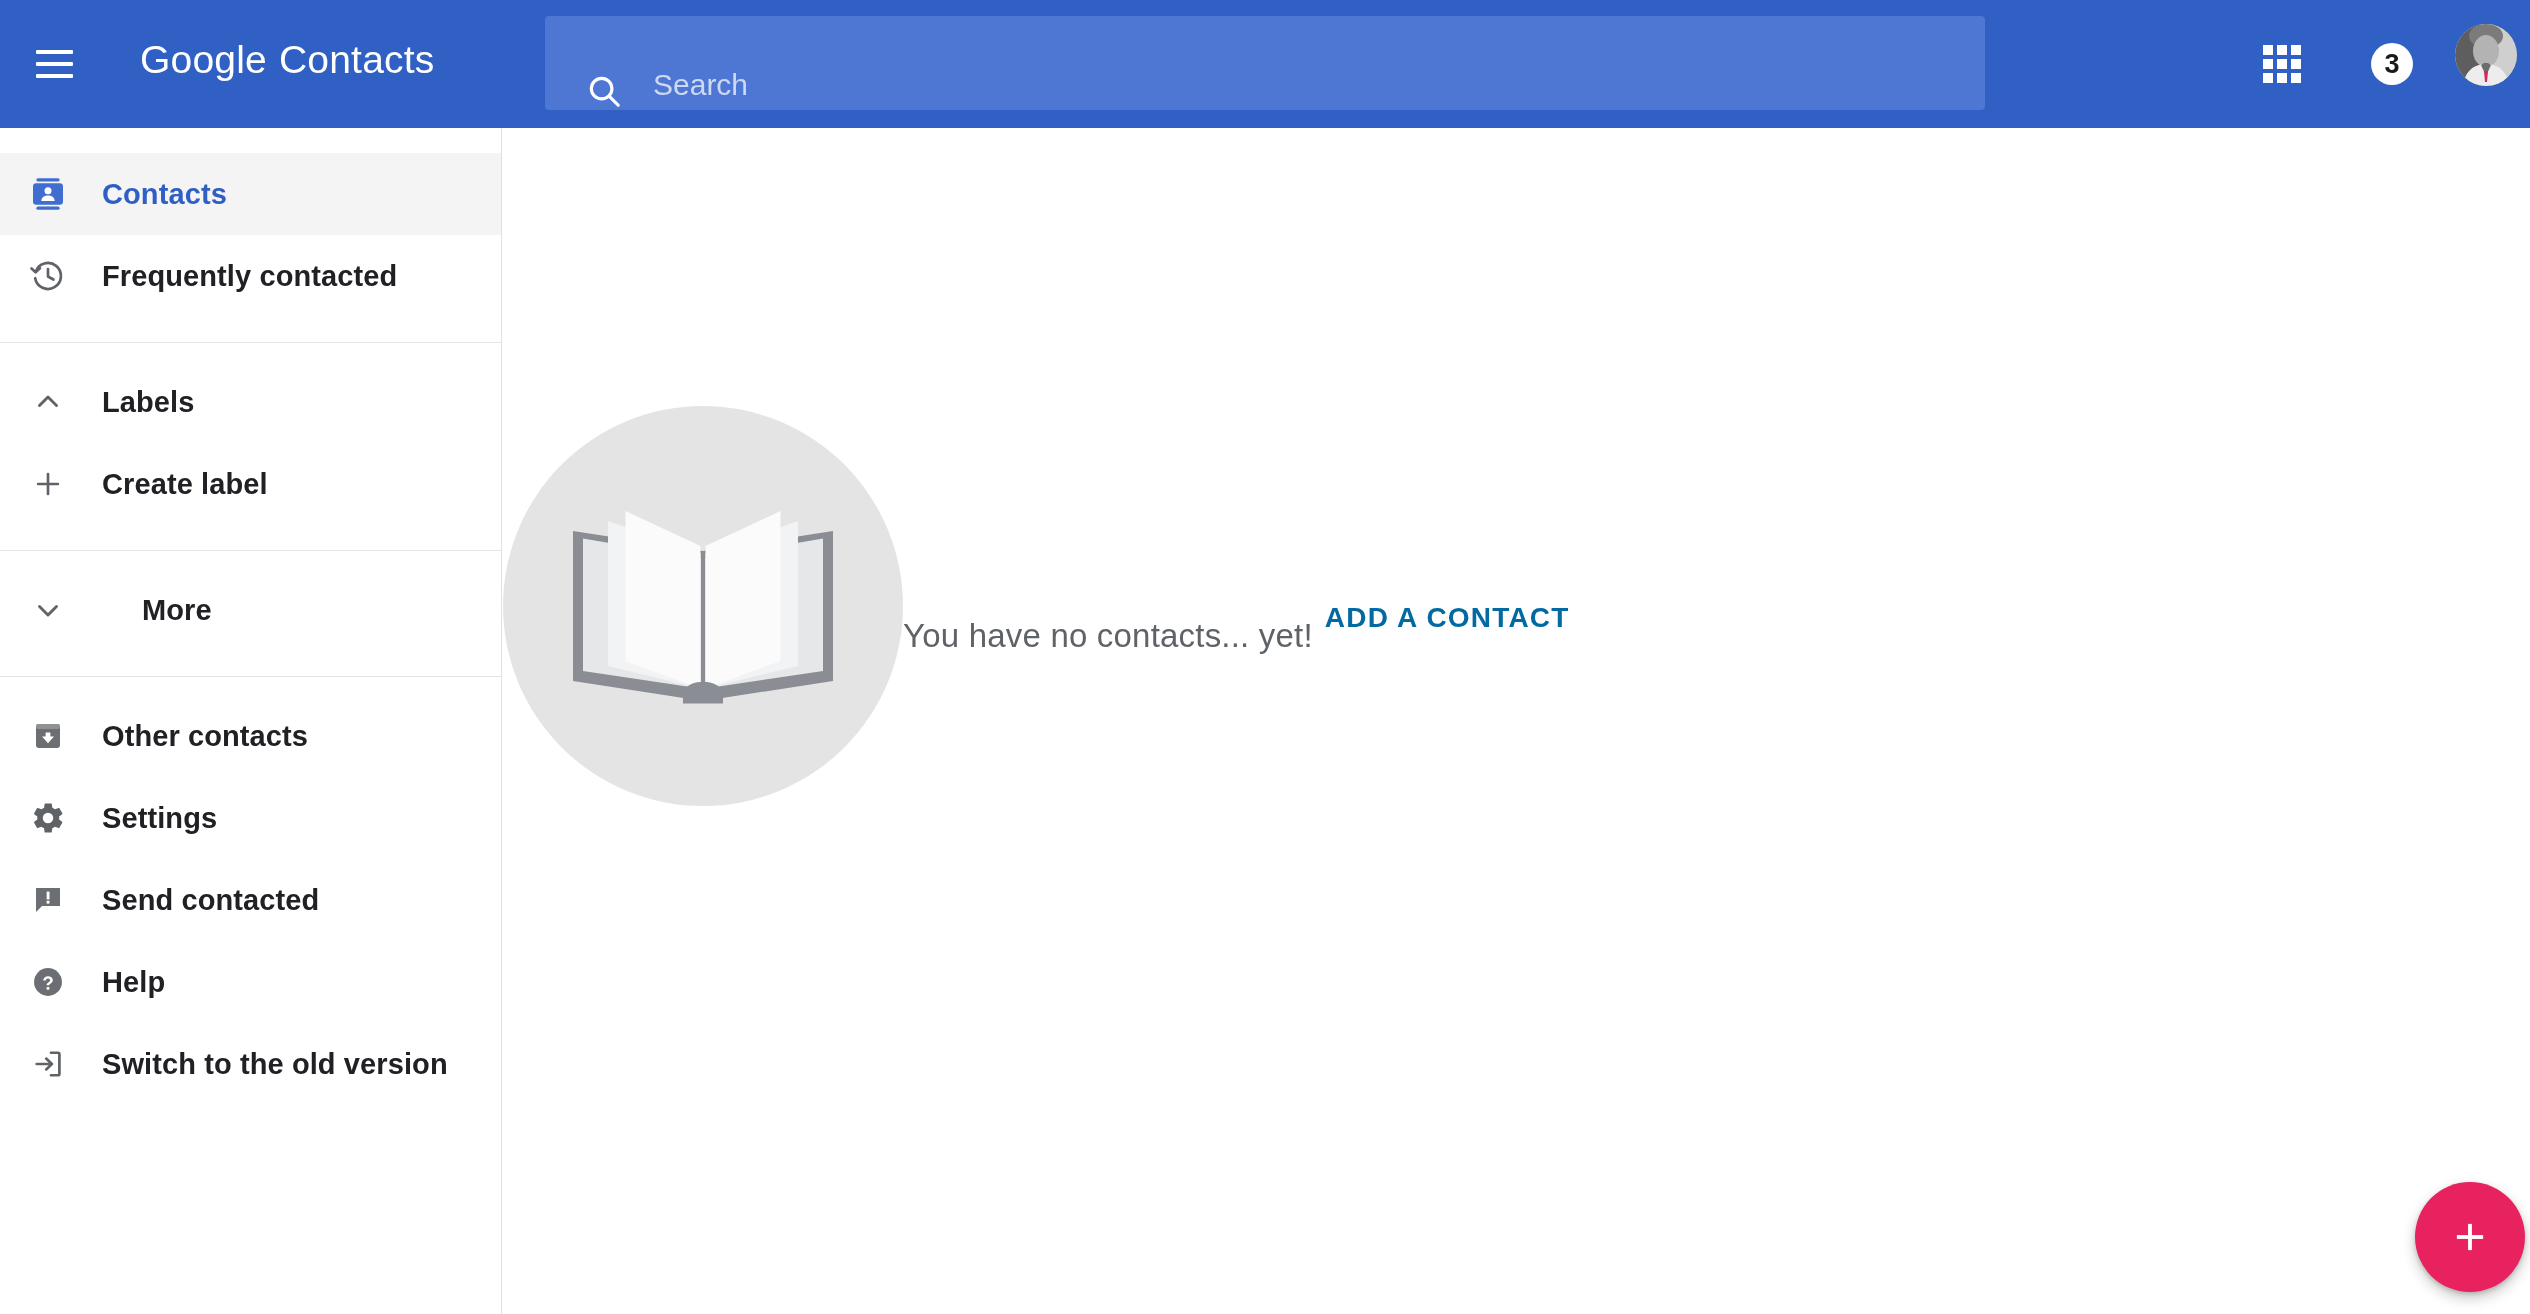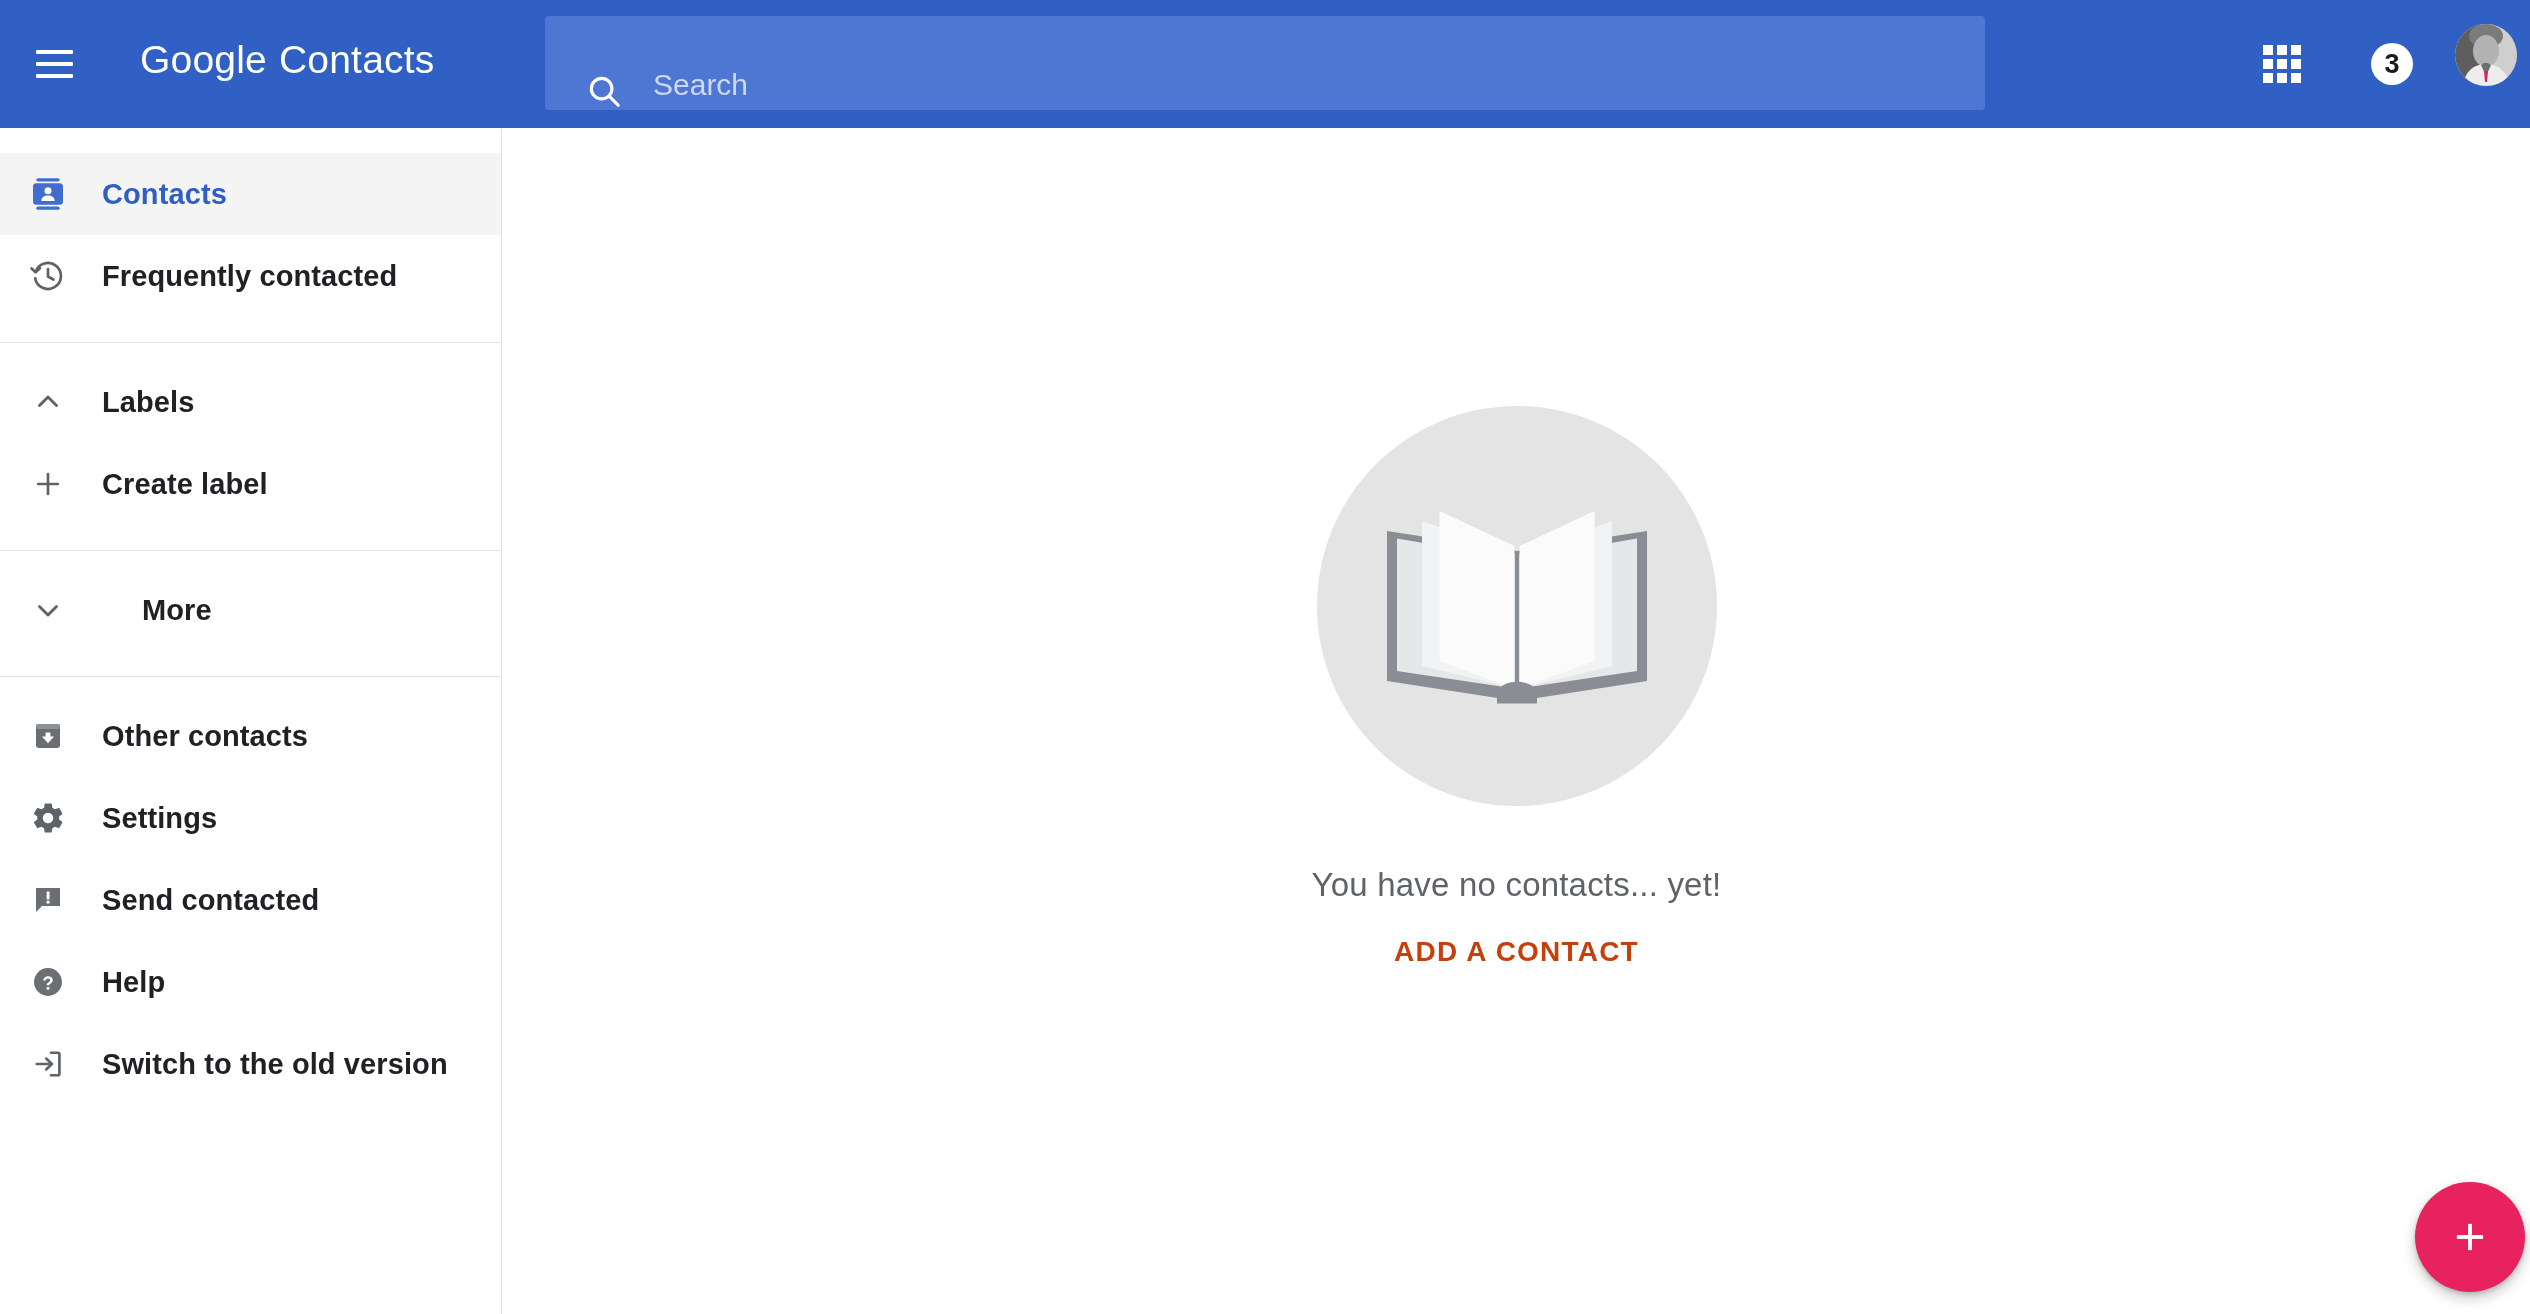--- a/index.html
+++ b/index.html
@@ -188,21 +188,21 @@
     height: 1186px;
     background: #ffffff;
   }
   .empty-state {
     position: absolute;
     left: 0;
     top: 0;
     width: 100%;
     padding-top: 278px;
     display: flex;
-    flex-direction: column;
+    flex-direction: row;
     align-items: center;
   }
   .empty-illustration {
     width: 400px;
     height: 400px;
     border-radius: 50%;
     background: #e4e4e4;
     display: flex;
     align-items: center;
     justify-content: center;
@@ -210,21 +210,21 @@
   .empty-title {
     margin-top: 60px;
     font-size: 33px;
     color: #5f6368;
     letter-spacing: 0.2px;
   }
   .empty-action {
     margin-top: 24px;
     font-size: 28px;
     font-weight: 700;
-    color: #c2410c;
+    color: #0369a1;
     letter-spacing: 1.2px;
     cursor: pointer;
     background: none;
     border: none;
     font-family: "Liberation Sans", sans-serif;
     padding: 8px 12px;
   }
 
   .fab {
     position: absolute;

